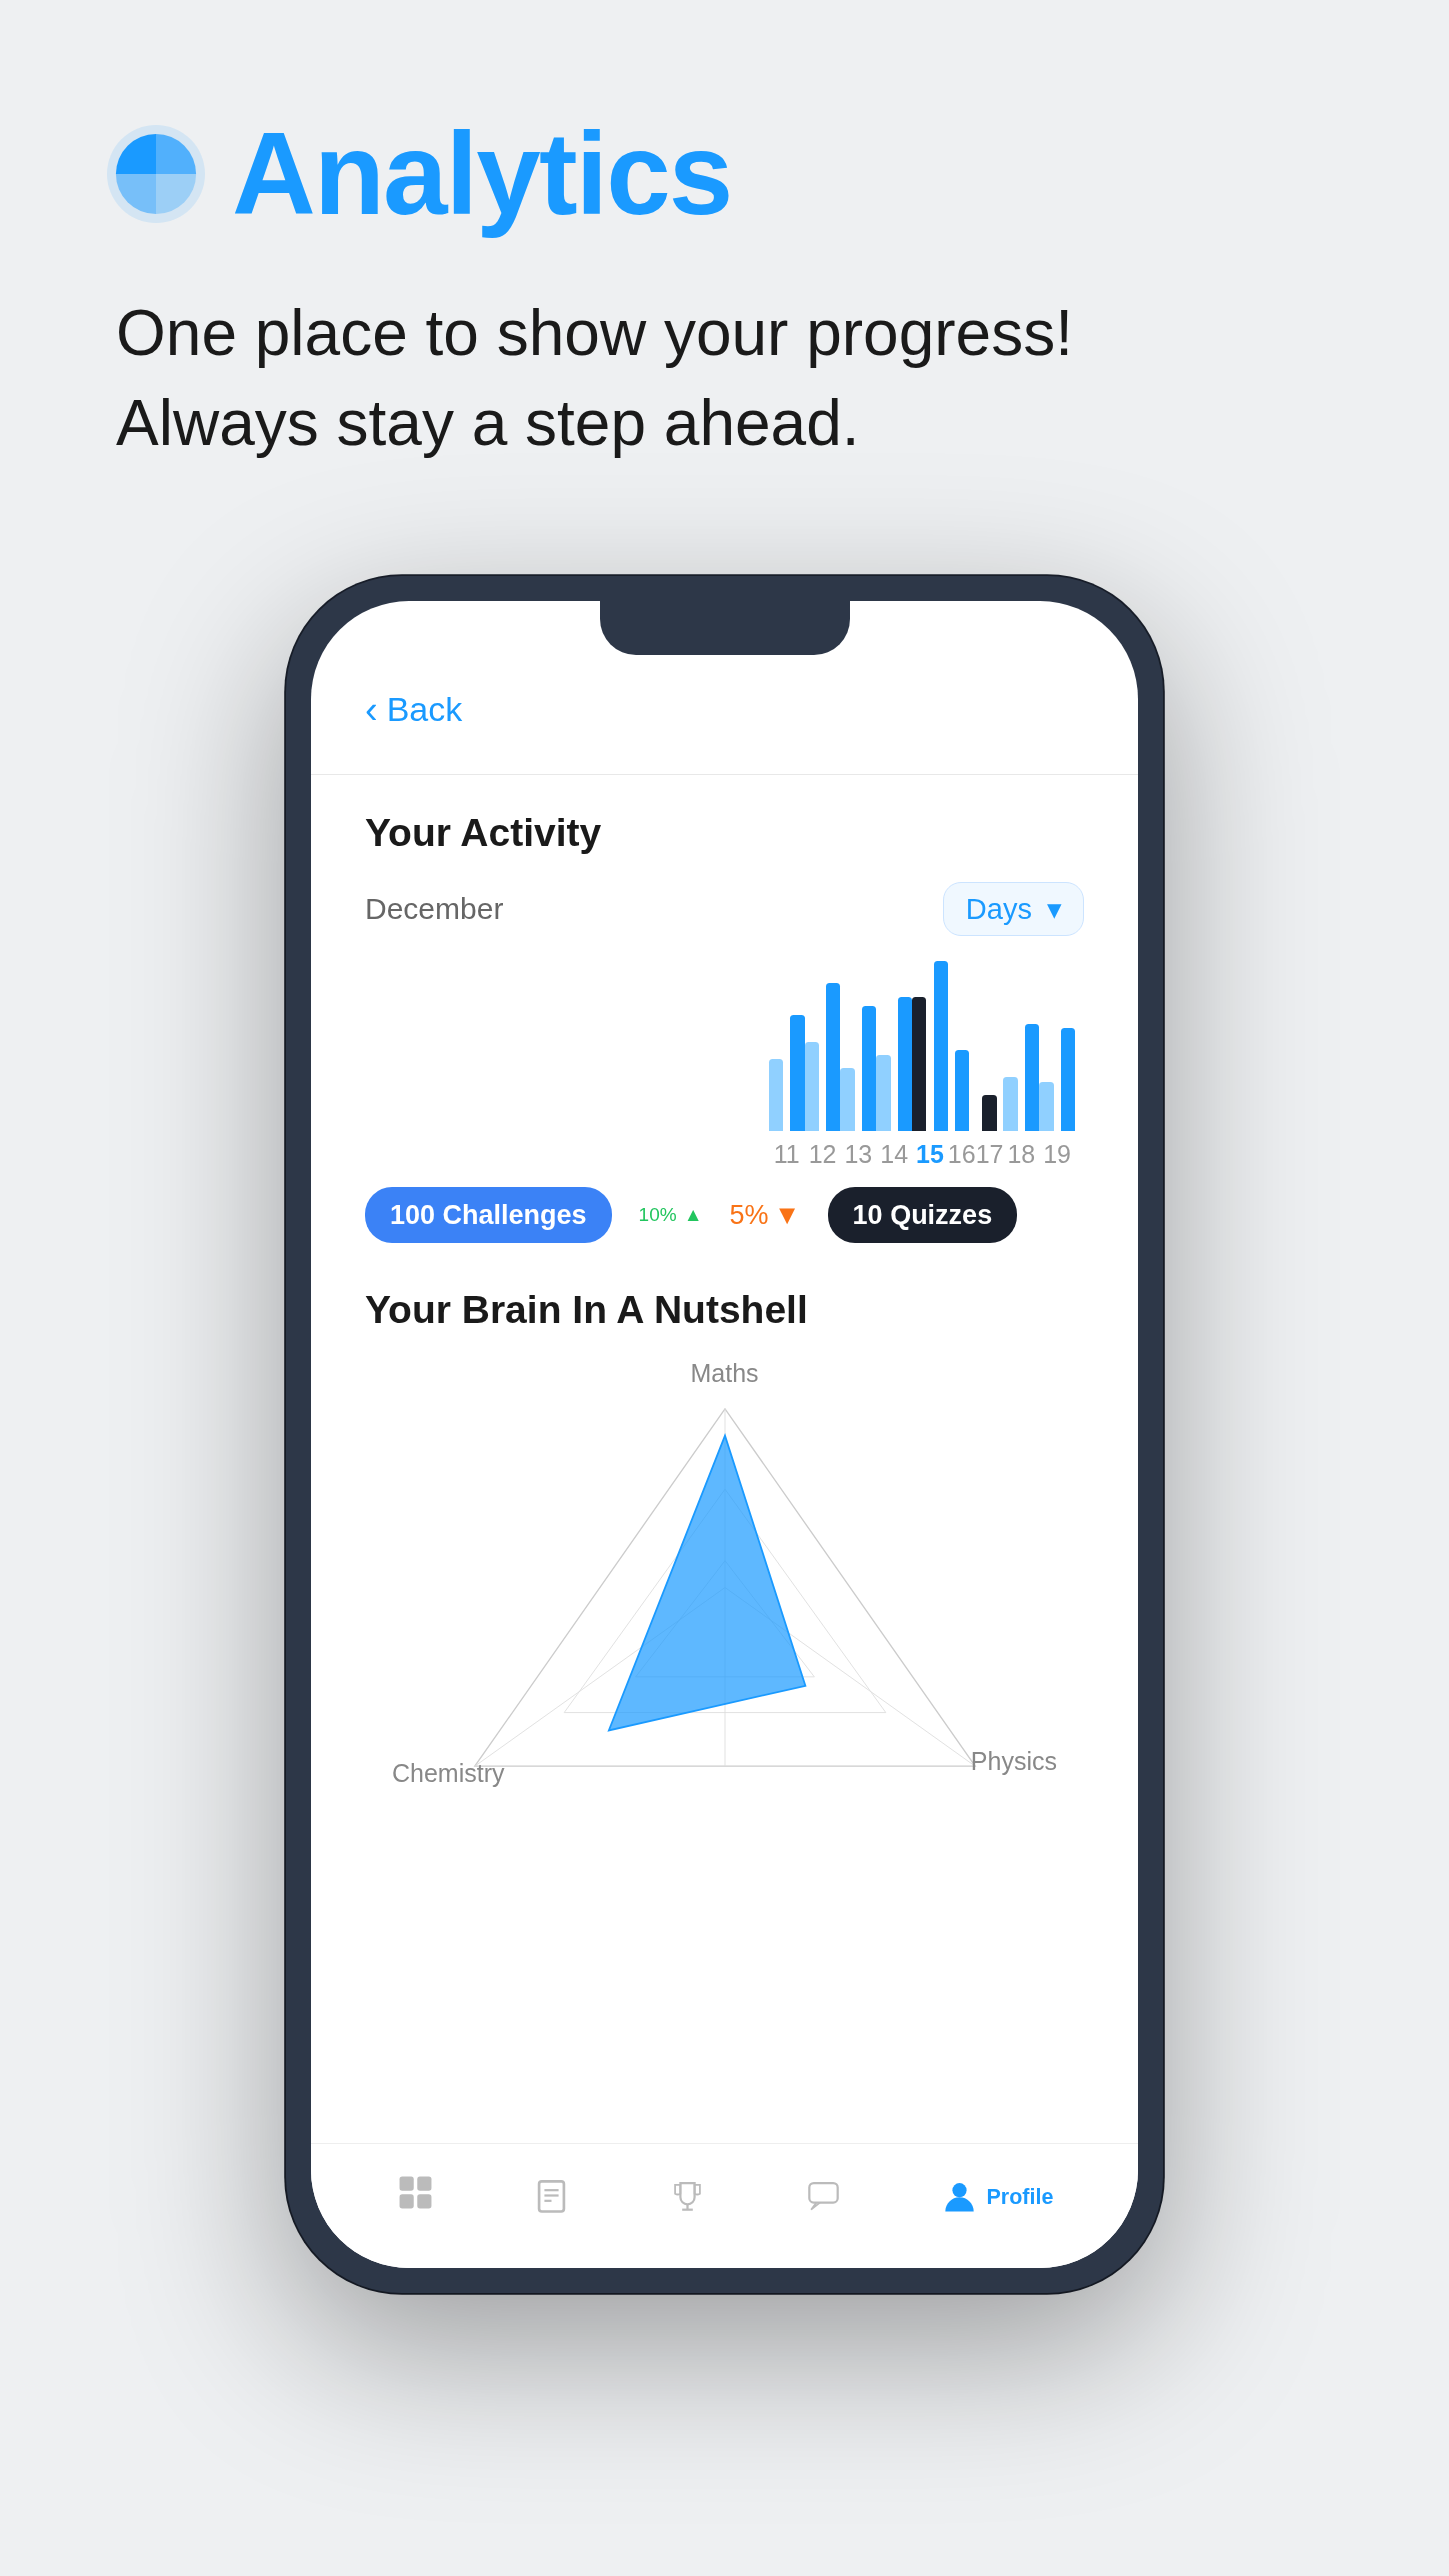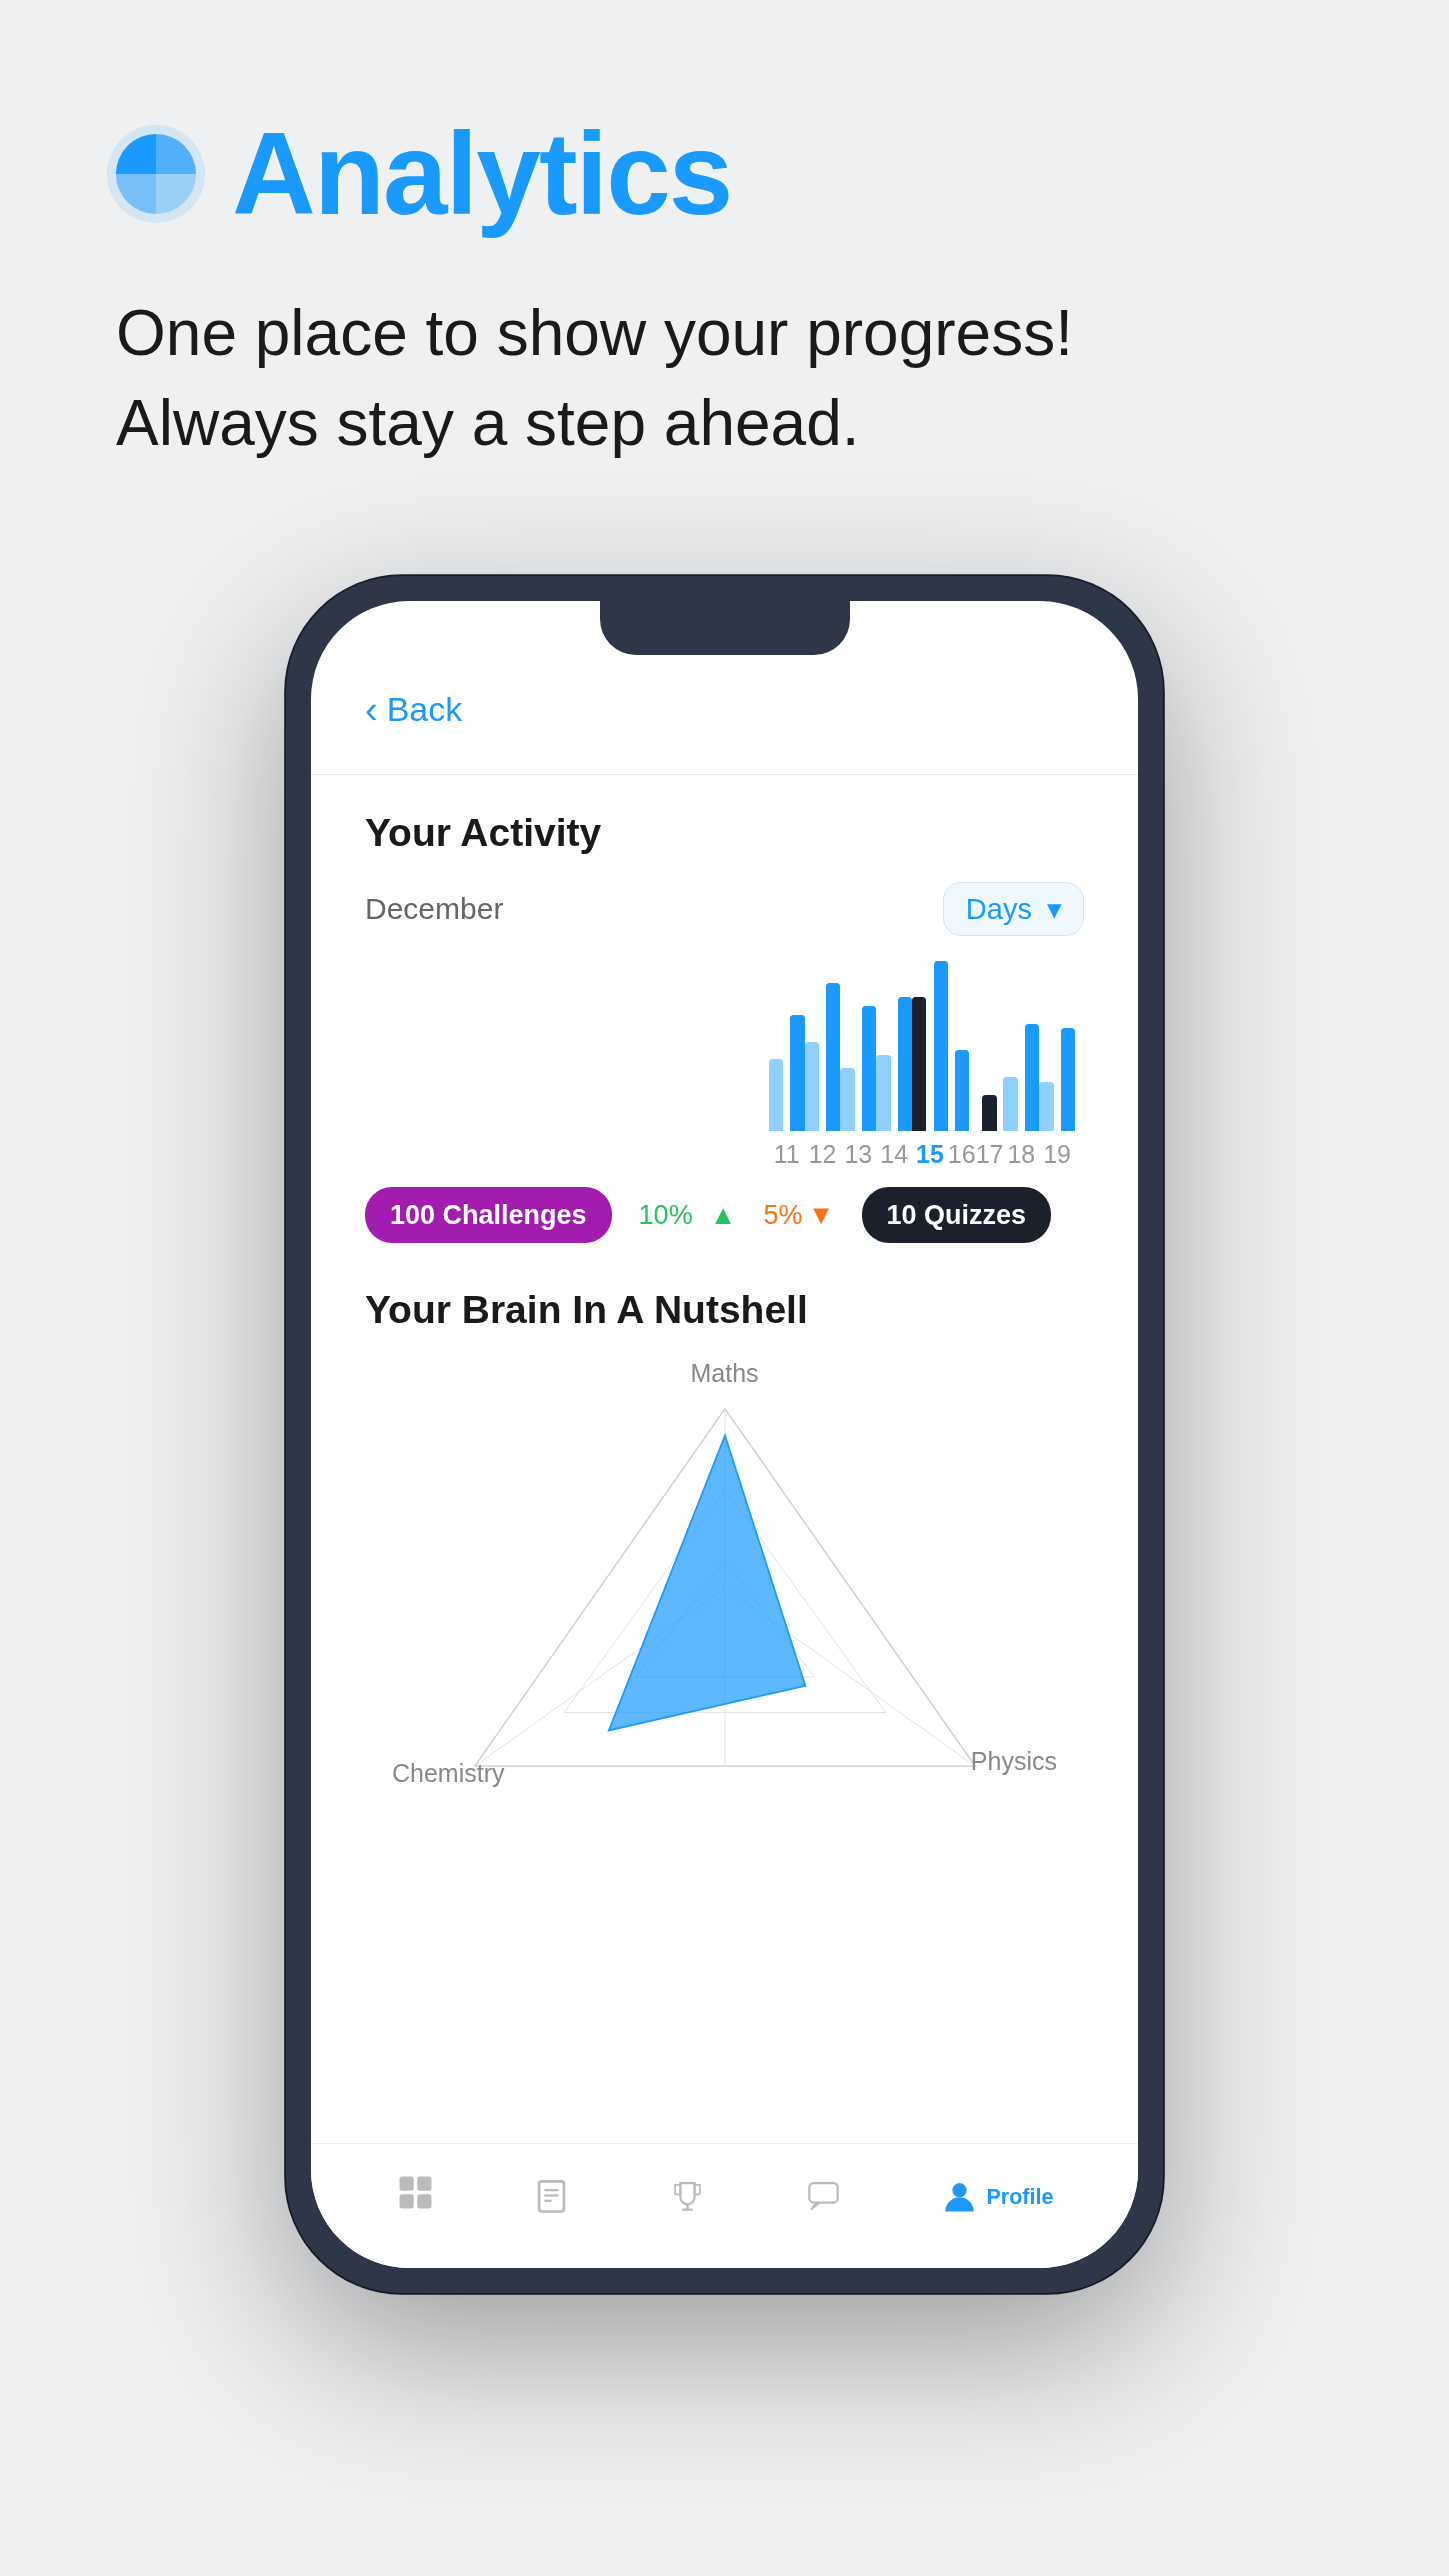--- a/index.html
+++ b/index.html
@@ -185,42 +185,42 @@
     }
 
     
     .stats-row {
       display: flex;
       align-items: center;
       gap: 27px;
       margin-bottom: 45px;
     }
     .badge-blue {
-      background: #a21caf;
+      background: #3b82f6;
       color: white;
       border-radius: 27px;
       padding: 12.5px 25px;
       font-size: 27px;
       font-weight: 600;
     }
     .badge-dark {
       background: #1a202c;
       color: white;
       border-radius: 27px;
       padding: 12.5px 25px;
       font-size: 27px;
       font-weight: 600;
     }
     .stat-change-up {
       color: #22c55e;
-      font-size: 27px;
+      font-size: 19px;
       font-weight: 500;
       display: flex;
       align-items: center;
-      gap: 17px;
+      gap: 7px;
     }
     .stat-change-down {
       color: #f97316;
       font-size: 27px;
       font-weight: 500;
       display: flex;
       align-items: center;
       gap: 5.4px;
     }
 

